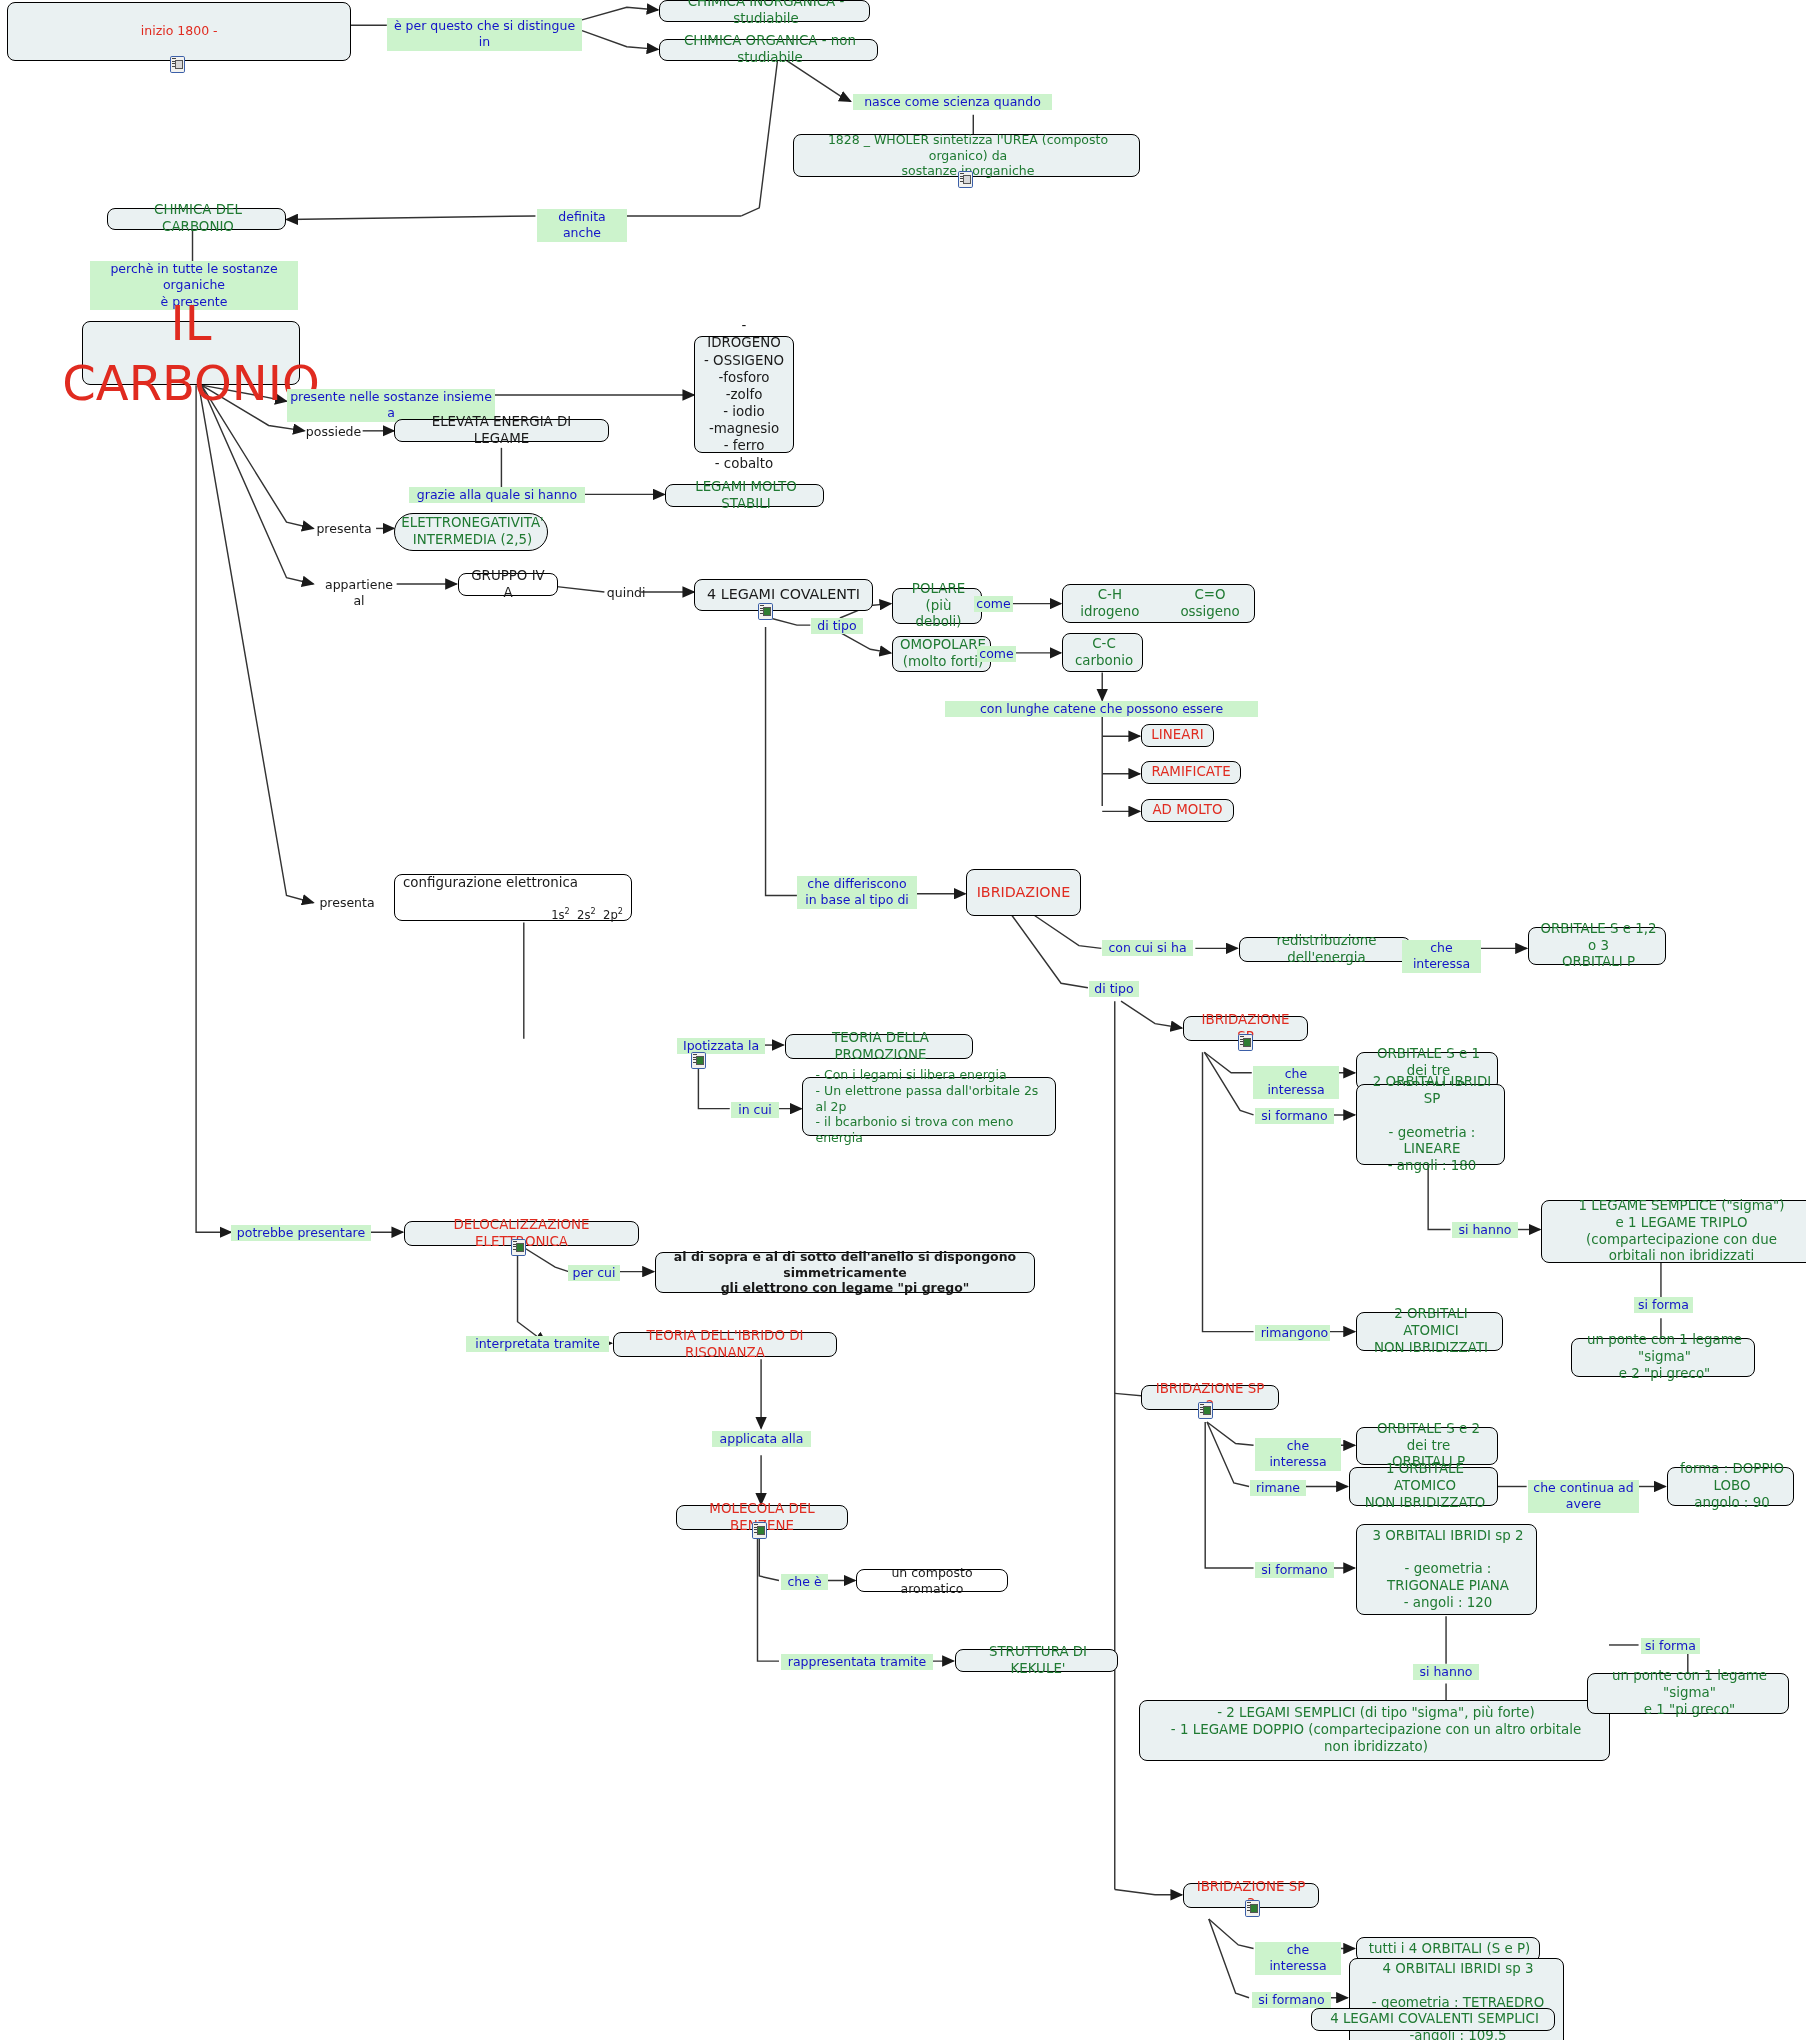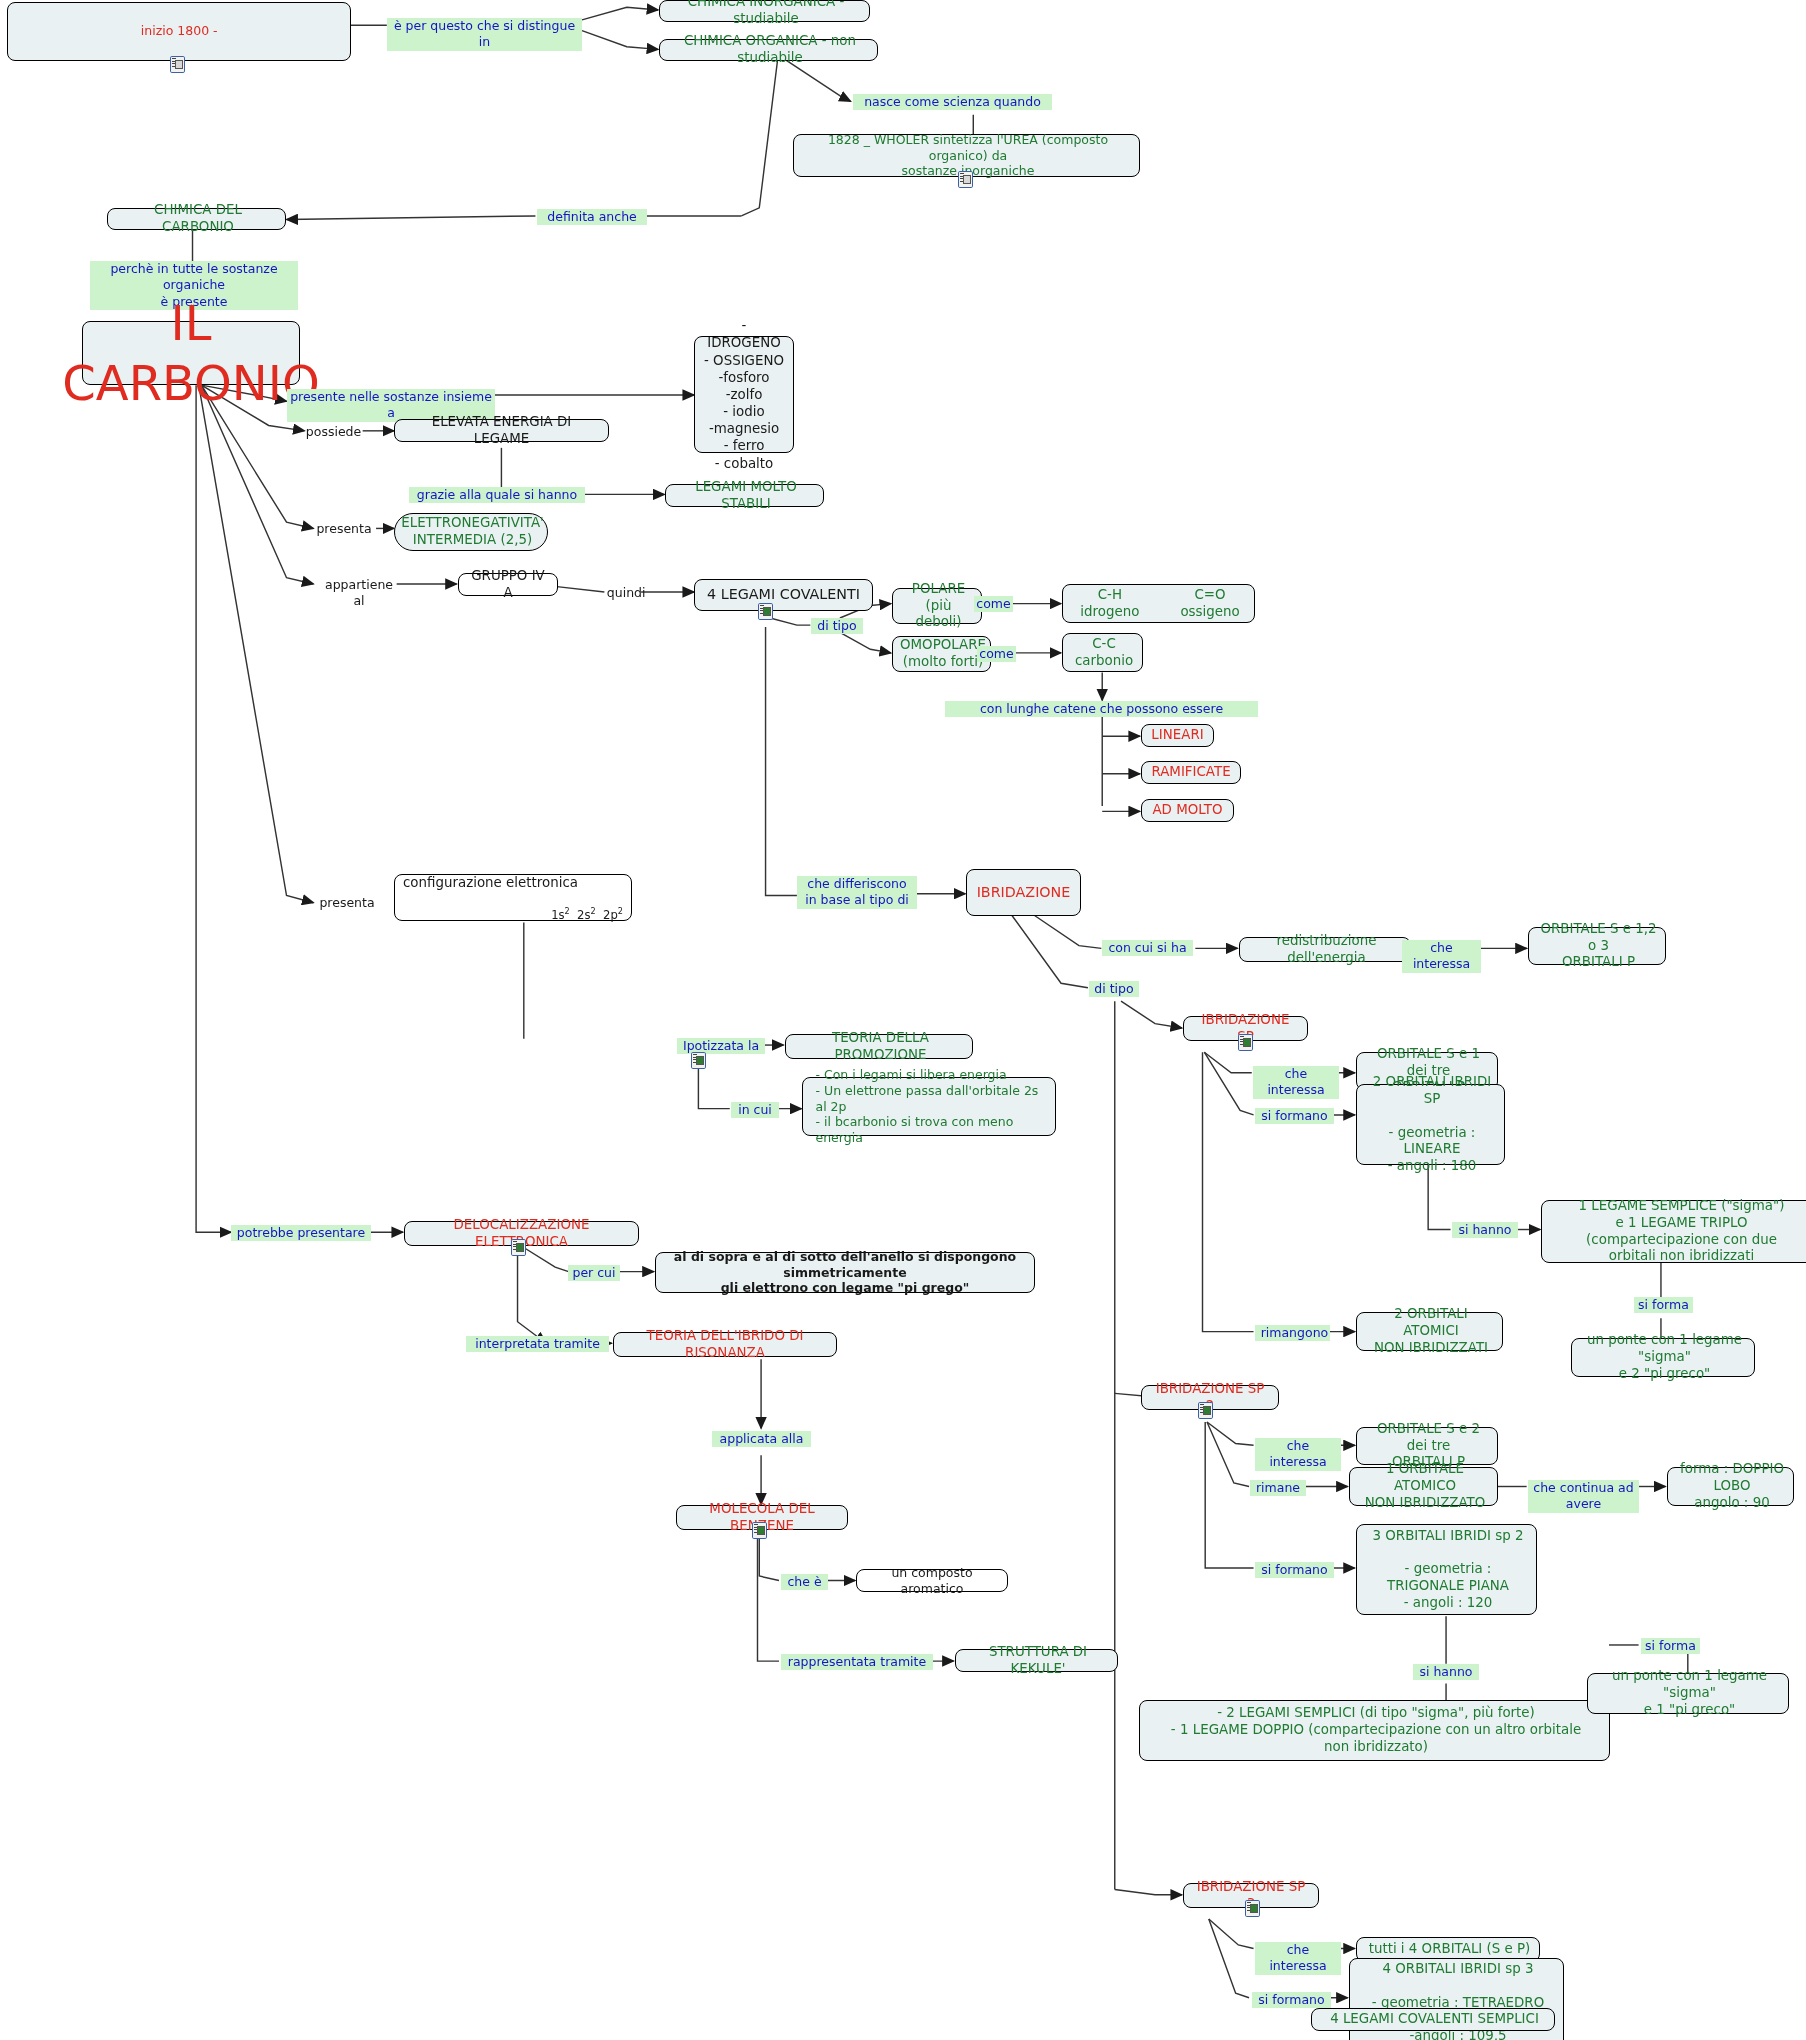--- a/index.html
+++ b/index.html
@@ -248,21 +248,21 @@
   <div class="node n15 green" style="left:659px; top:0px; width:211px; height:21.5px;">CHIMICA INORGANICA - studiabile</div>
 
   <div class="node n15 green" style="left:659px; top:39px; width:219px; height:21.5px;">CHIMICA ORGANICA - non studiabile</div>
 
   <span class="lbl" style="left:853px; top:94px; width:199px;">nasce come scienza quando</span>
 
   <div class="node n14 green" style="left:793px; top:134px; width:347px; height:43px;">1828 _ WHOLER sintetizza l'UREA (composto organico) da
 sostanze inorganiche</div>
   <span class="docicon txt" style="left:958px; top:171px;"></span>
 
-  <span class="lbl" style="left:537px; top:209px; width:110px;">definita anche</span>
+  <span class="lbl" style="left:537px; top:209px; width:90px;">definita anche</span>
 
   <div class="node n15 green" style="left:107px; top:208px; width:179px; height:21.5px;">CHIMICA DEL CARBONIO</div>
 
   <span class="lbl" style="left:90px; top:261px; width:208px;">perchè in tutte le sostanze organiche
 è presente</span>
 
   <div class="node" style="left:82px; top:321px; width:218px; height:64px;">
     <span class="title-big red">IL CARBONIO</span>
   </div>
 

